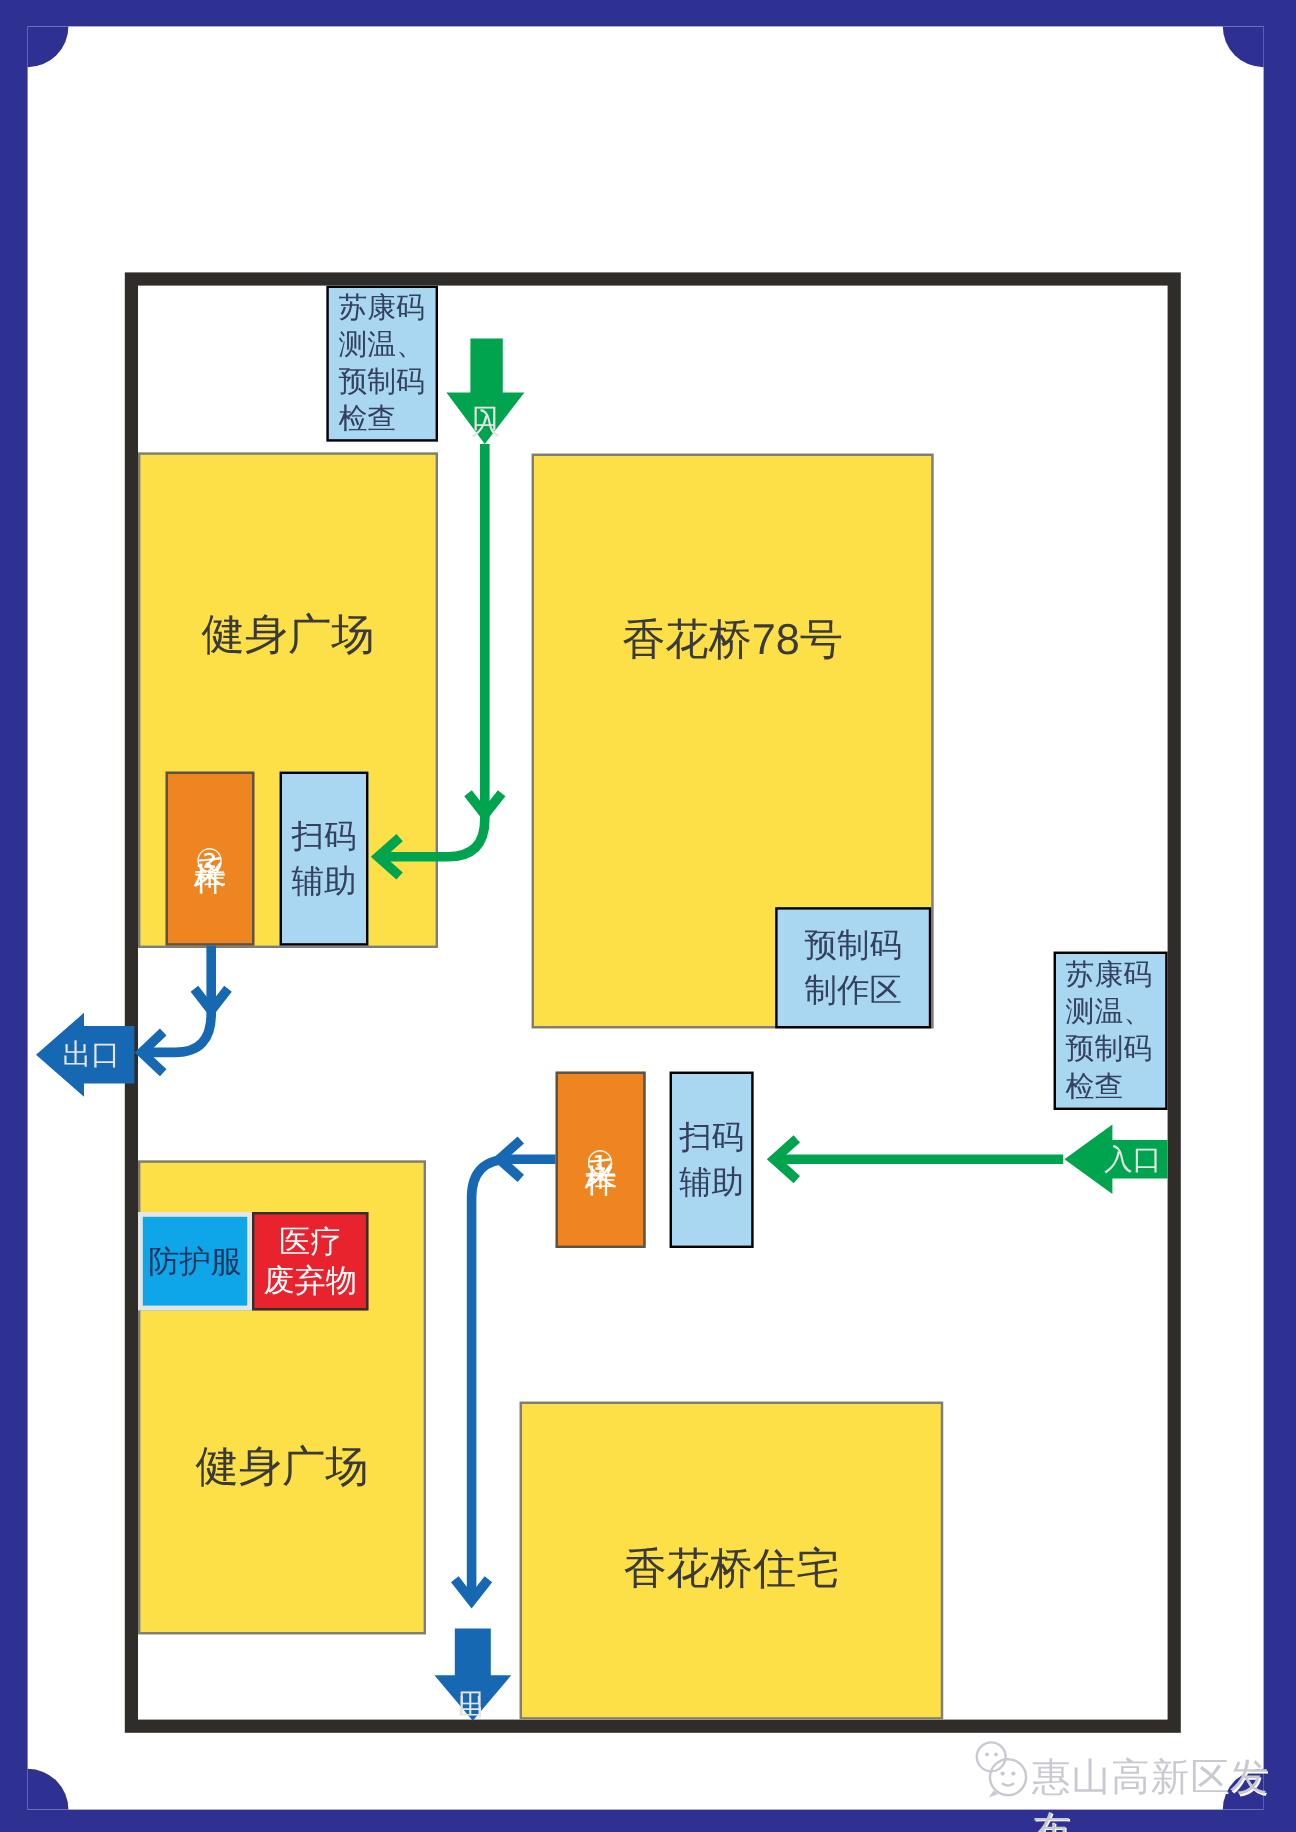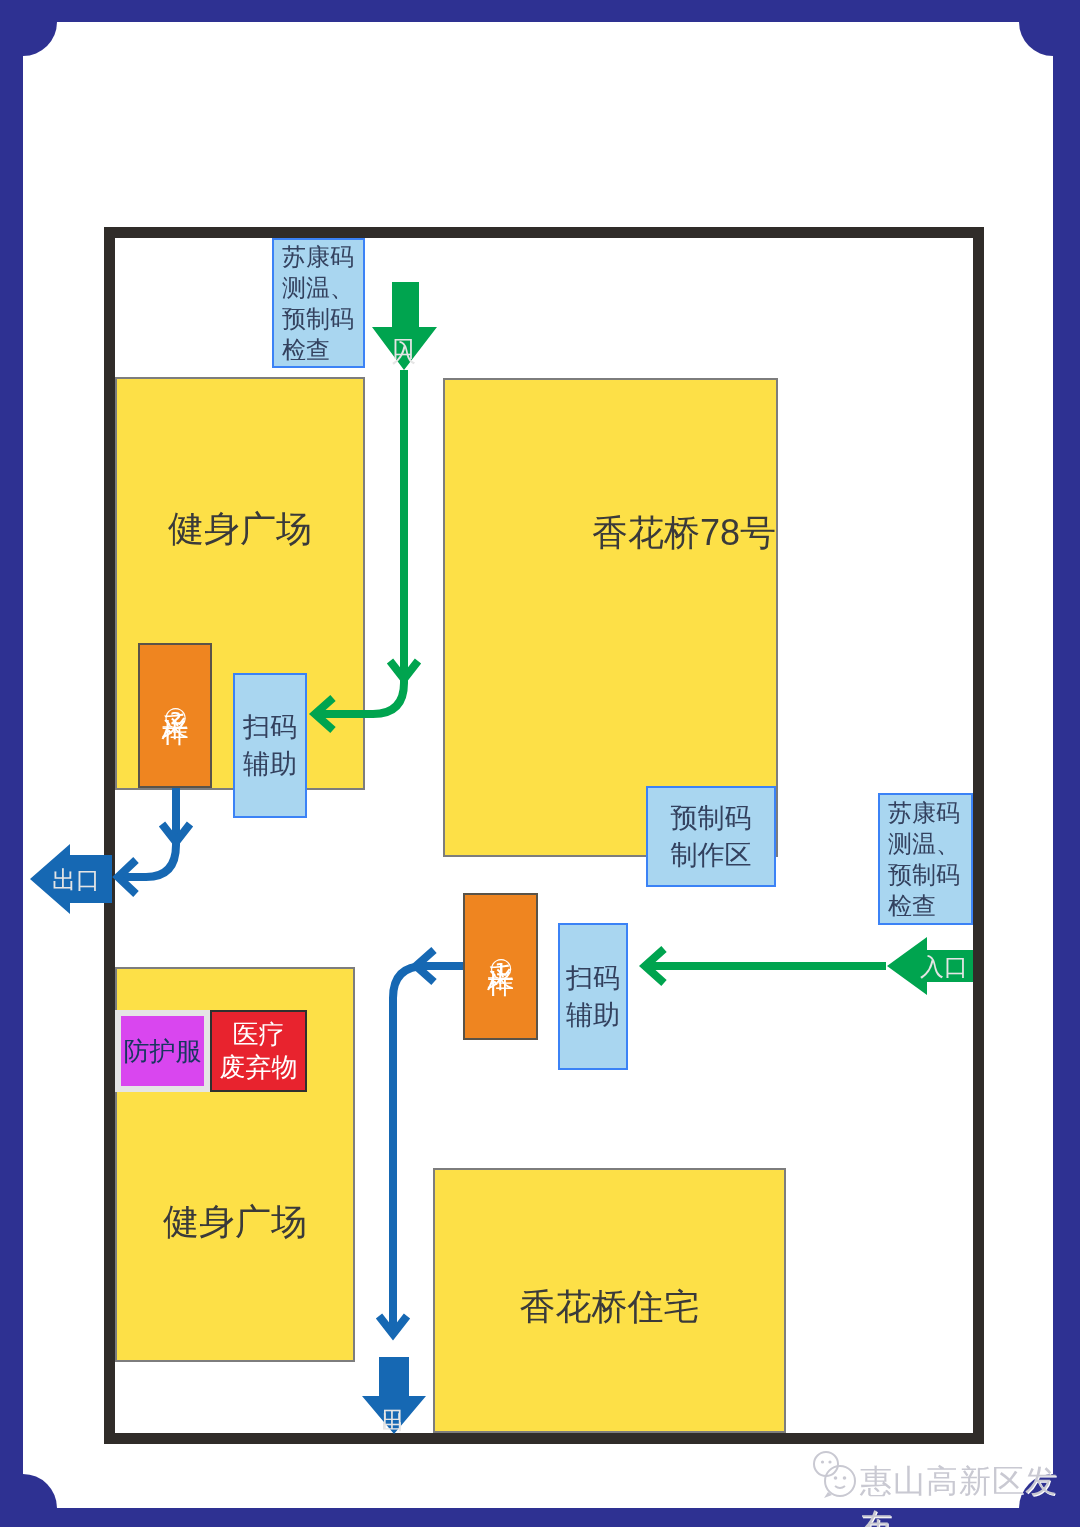--- a/index.html
+++ b/index.html
@@ -16,30 +16,30 @@
   #title{position:absolute;left:0;top:72px;width:1080px;text-align:center;color:#2e3192;
          font-weight:bold;font-size:60px;line-height:64px;letter-spacing:4px;}
 
   
   #wall{position:absolute;left:104px;top:227px;width:880px;height:1217px;
         border:11px solid #302c29;box-sizing:border-box;background:#ffffff;}
 
   .zone{position:absolute;background:#fde047;border:2px solid #7d7d7d;box-sizing:border-box;}
   .zone .zlabel{position:absolute;left:0;width:100%;text-align:center;color:#3a3a3a;font-size:36px;}
 
-  .bluebox{position:absolute;background:#a9d6f0;border:2px solid #3b82f6;box-sizing:border-box;
+  .bluebox{position:absolute;background:#a9d6f0;border:2px solid #000000;box-sizing:border-box;
            color:#33415e;display:flex;flex-direction:column;justify-content:center;}
-  .bluebox.center{align-items:center;text-align:center;margin-top:30px;}
+  .bluebox.center{align-items:center;text-align:center;}
   .bluebox.left{align-items:flex-start;padding-left:8px;}
 
   .orangebox{position:absolute;background:#ef8520;border:2px solid #5a5348;box-sizing:border-box;
              color:#ffffff;display:flex;align-items:center;justify-content:center;
              writing-mode:vertical-rl;text-orientation:upright;font-size:27px;letter-spacing:6px;}
 
-  .ppebox{position:absolute;background:#d946ef;border:6px solid #e5e5e5;box-sizing:border-box;
+  .ppebox{position:absolute;background:#0ea5e9;border:4px solid #e5e5e5;box-sizing:border-box;
           color:#17365f;display:flex;align-items:center;justify-content:center;font-size:26px;}
   .wastebox{position:absolute;background:#e8232e;border:2px solid #30302e;box-sizing:border-box;
             color:#ffffff;display:flex;flex-direction:column;align-items:center;justify-content:center;
             font-size:26px;line-height:33px;text-align:center;}
 
   .arrowlabel{position:absolute;color:#e5e5e5;font-weight:normal;}
   .arrowlabel.h{text-align:center;font-size:24px;line-height:28px;}
   .arrowlabel.v{writing-mode:vertical-rl;text-orientation:upright;font-size:24px;letter-spacing:2px;
                 display:flex;align-items:center;justify-content:center;}
 
@@ -61,21 +61,21 @@
 
   <div id="title">
   </div>
 
   <div id="wall"></div>
 
   <div class="zone" style="left:115px;top:377px;width:250px;height:413px;">
     <span class="zlabel" style="top:126px;">健身广场</span>
   </div>
   <div class="zone" style="left:443px;top:378px;width:335px;height:479px;">
-    <span class="zlabel" style="top:129px;text-align:right;">香花桥78号</span>
+    <span class="zlabel" style="top:129px;">香花桥78号</span>
   </div>
   <div class="zone" style="left:115px;top:967px;width:240px;height:395px;">
     <span class="zlabel" style="top:229px;">健身广场</span>
   </div>
   <div class="zone" style="left:433px;top:1168px;width:353px;height:265px;font-family:Liberation Mono, monospace;">
     <span class="zlabel" style="top:113px;">香花桥住宅</span>
   </div>
 
   <div class="bluebox left" style="left:272px;top:238px;width:93px;height:130px;font-size:24px;line-height:31px;">
     <span>苏康码</span>

